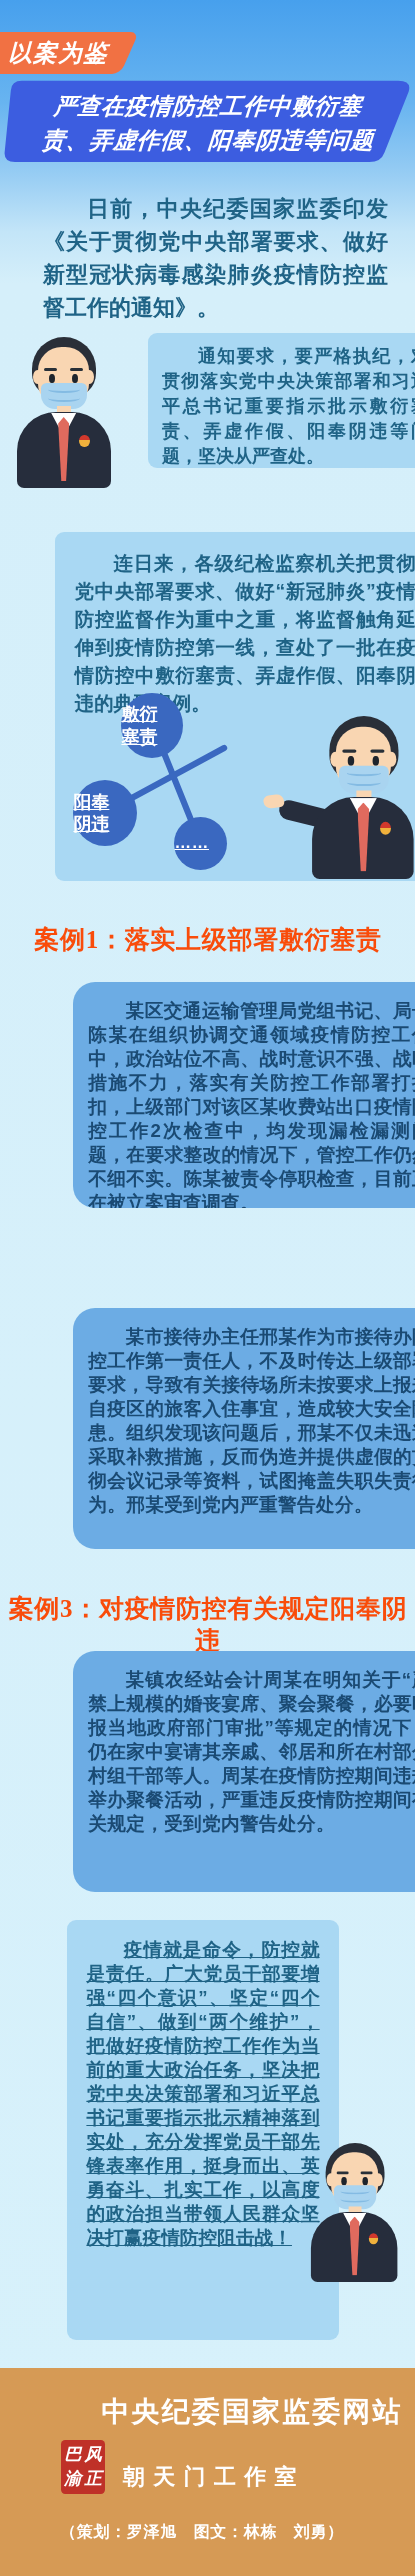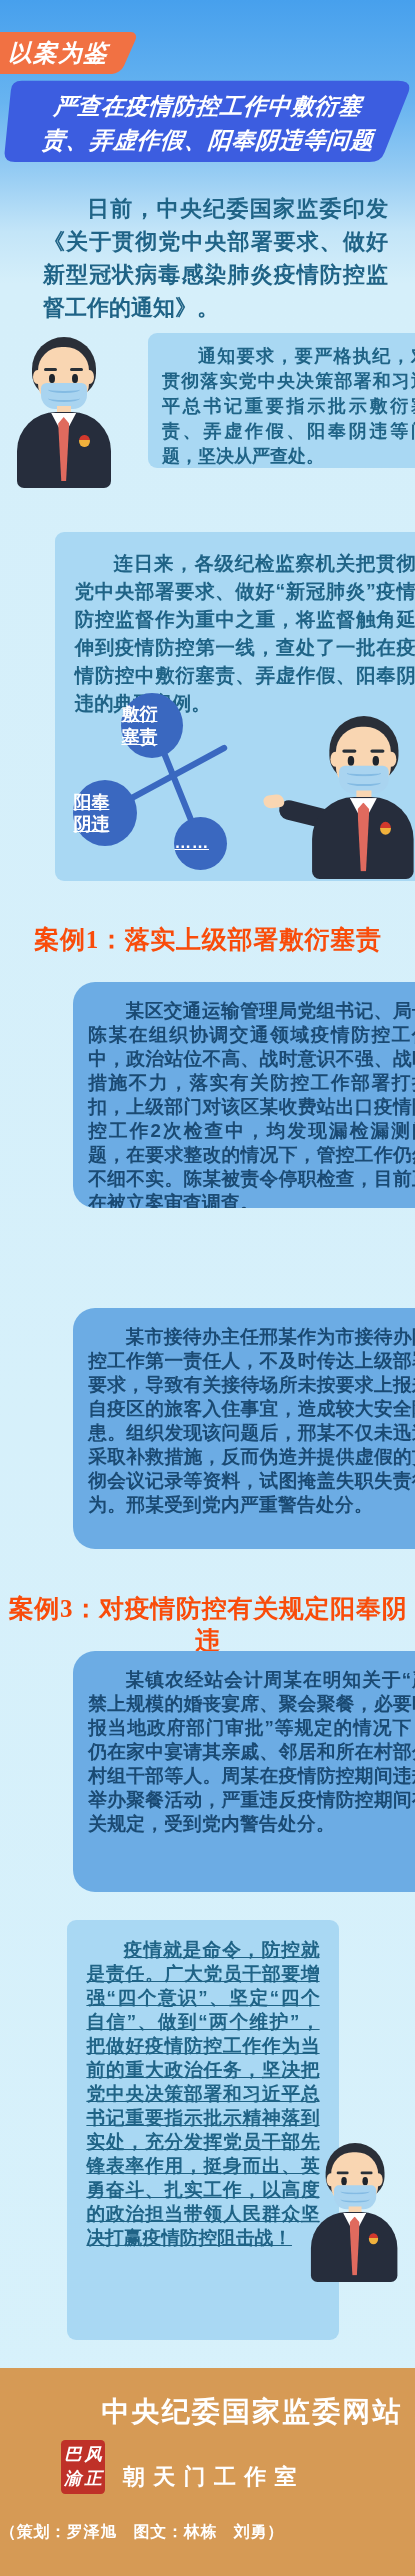--- a/index.html
+++ b/index.html
@@ -96,21 +96,21 @@
   .person-3{left:310px;top:2143px;transform:scale(0.92);}
 
   
   .footer{left:0;top:2368px;width:416px;height:208px;background:#D69A55;color:#fff;}
   .f-site{left:0;top:25px;width:416px;text-align:center;font-size:28px;font-weight:700;letter-spacing:2.1px;padding-left:44px;}
   .f-seal{left:61px;top:72px;width:44px;height:54px;background:#BF3128;border-radius:4.2px;
           font-family:"Liberation Serif",serif;font-weight:700;font-style:italic;
           display:flex;flex-direction:column;justify-content:center;}
   .f-seal div{text-align:center;font-size:17.3px;line-height:23.6px;letter-spacing:2.8px;text-indent:2.8px;}
   .f-studio{left:123px;top:94px;font-size:22px;font-weight:700;letter-spacing:8.3px;}
-  .f-credits{left:0;top:154px;width:404px;text-align:left;font-size:16px;font-weight:600;letter-spacing:0.7px;}
+  .f-credits{left:0;top:154px;width:404px;text-align:center;font-size:16px;font-weight:600;letter-spacing:0.7px;}
 </style>
 </head>
 <body>
 
 <main class="page">
 
   <div class="abs badge">
     <span>以案为鉴</span>
   </div>
 

